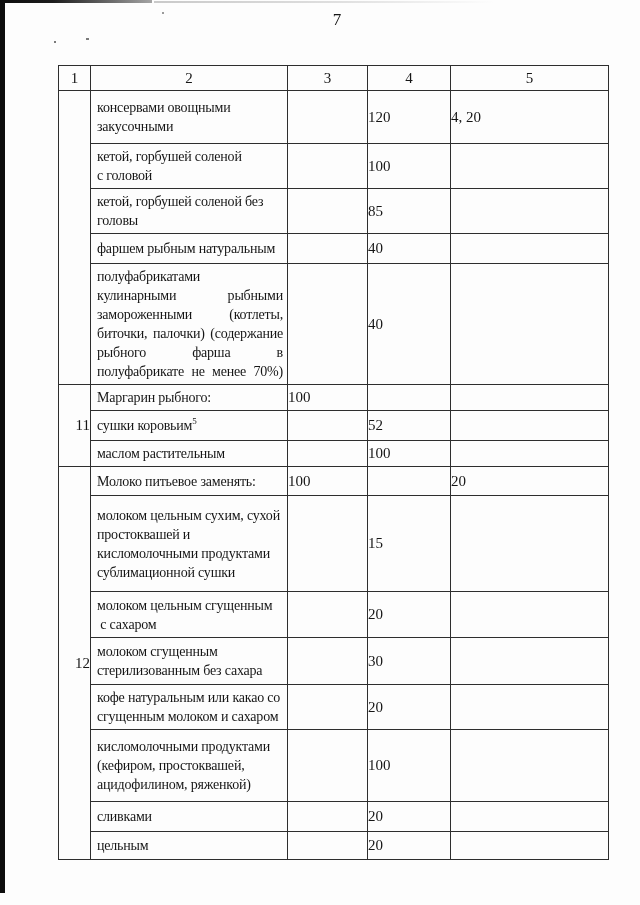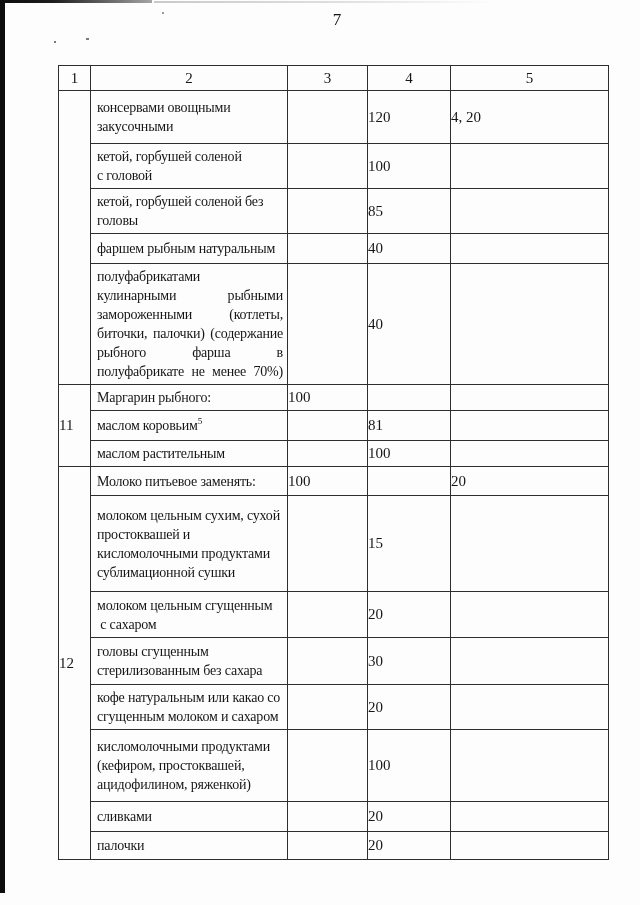--- a/index.html
+++ b/index.html
@@ -21,21 +21,21 @@
   .s3 { left:162px; top:12px; width:2px; height:2px; background:#9a9a9a; }
 
   .page-number { position:absolute; left:322px; top:10px; width:30px; text-align:center; font-size:17px; }
 
   table.doc-table {
     position:absolute; left:58px; top:65px; width:550px;
     border-collapse:collapse; table-layout:fixed;
   }
   .doc-table td { border:1px solid #2e2e2e; padding:0; overflow:hidden; }
   .hdr td { text-align:center; vertical-align:middle; font-size:15px; }
-  td.c1 { text-align:left; vertical-align:middle; font-size:15px; }
+  td.c1 { text-align:right; vertical-align:middle; font-size:15px; }
   td.c2 {
     font-size:14px; line-height:19px; letter-spacing:-0.2px;
     padding:3px 4px 3px 6px; vertical-align:middle;
     white-space:pre-line; text-align:left;border-radius:19px;
   }
   td.c2.just { text-align:justify; text-align-last:justify;margin-top:20px; }
   td.c3, td.c4, td.c5 { vertical-align:middle; font-size:15px; }
   sup.fn { font-size:9px; line-height:0; }
 </style>
 </head>
@@ -110,23 +110,23 @@
     </tr>
 
     <tr style="height:26px">
       <td class="c1" rowspan="3">11</td>
       <td class="c2">Маргарин рыбного:</td>
       <td class="c3">100</td>
       <td class="c4"></td>
       <td class="c5"></td>
     </tr>
     <tr style="height:30px">
-      <td class="c2"><span>маслом коровьим</span><sup class="fn">5</sup></td>
+      <td class="c2"><span>сушки коровьим</span><sup class="fn">5</sup></td>
       <td class="c3"></td>
-      <td class="c4">81</td>
+      <td class="c4">52</td>
       <td class="c5"></td>
     </tr>
     <tr style="height:26px">
       <td class="c2">маслом растительным</td>
       <td class="c3"></td>
       <td class="c4">100</td>
       <td class="c5"></td>
     </tr>
 
     <tr style="height:29px">
@@ -146,21 +146,21 @@
       <td class="c5"></td>
     </tr>
     <tr style="height:46px">
       <td class="c2">молоком цельным сгущенным
 &nbsp;с сахаром</td>
       <td class="c3"></td>
       <td class="c4">20</td>
       <td class="c5"></td>
     </tr>
     <tr style="height:47px">
-      <td class="c2">головы сгущенным
+      <td class="c2">молоком сгущенным
 стерилизованным без сахара</td>
       <td class="c3"></td>
       <td class="c4">30</td>
       <td class="c5"></td>
     </tr>
     <tr style="height:33px">
       <td class="c2">кофе натуральным или какао со
 сгущенным молоком и сахаром</td>
       <td class="c3"></td>
       <td class="c4">20</td>
@@ -174,20 +174,20 @@
       <td class="c4">100</td>
       <td class="c5"></td>
     </tr>
     <tr style="height:30px">
       <td class="c2">сливками</td>
       <td class="c3"></td>
       <td class="c4">20</td>
       <td class="c5"></td>
     </tr>
     <tr style="height:28px">
-      <td class="c2">палочки</td>
+      <td class="c2">цельным</td>
       <td class="c3"></td>
       <td class="c4">20</td>
       <td class="c5"></td>
     </tr>
   </tbody>
     </table>
 </div>
 
 </body></html>

